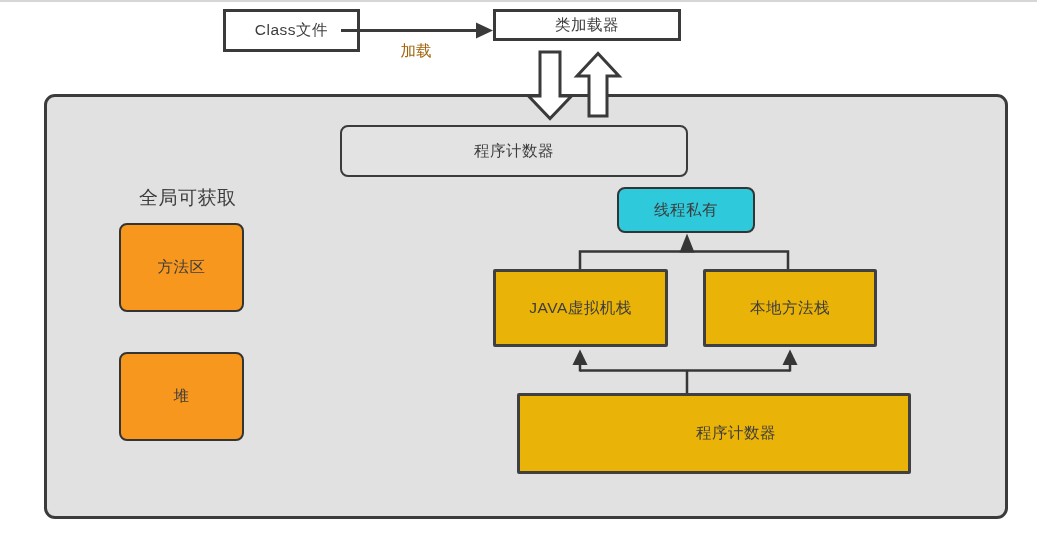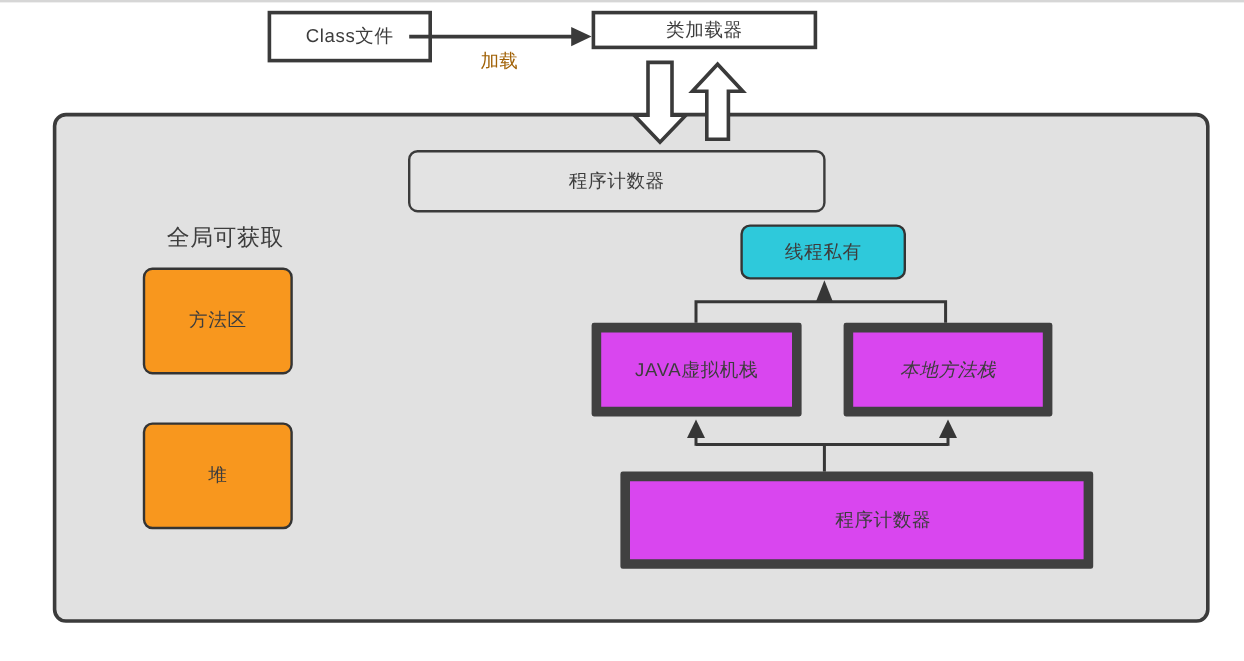--- a/index.html
+++ b/index.html
@@ -83,26 +83,26 @@
   .heap        { left: 119px; top: 352px; width: 125px; height: 89px; }
 
   .cyan-box {
     background: #2ec9db;
     border: 2.5px solid #343434;
     border-radius: 8px;
   }
   .thread-private { left: 617px; top: 187px; width: 138px; height: 46px; }
 
   .amber-box {
-    background: #d946ef;
-    border: 8px solid #404040;
+    background: #eab308;
+    border: 3px solid #404040;
     border-radius: 2px;
   }
   .jvm-stack       { left: 493px; top: 269px; width: 175px; height: 78px; }
-  .native-stack    { left: 703px; top: 269px; width: 174px; height: 78px; font-style: italic; }
+  .native-stack    { left: 703px; top: 269px; width: 174px; height: 78px; }
   .program-counter { left: 517px; top: 393px; width: 394px; height: 81px; padding-left: 44px; }
 
   .arrow-layer {
     position: absolute;
     left: 0; top: 0;
     width: 1037px; height: 551px;
     pointer-events: none;
   }
 </style>
 </head>

